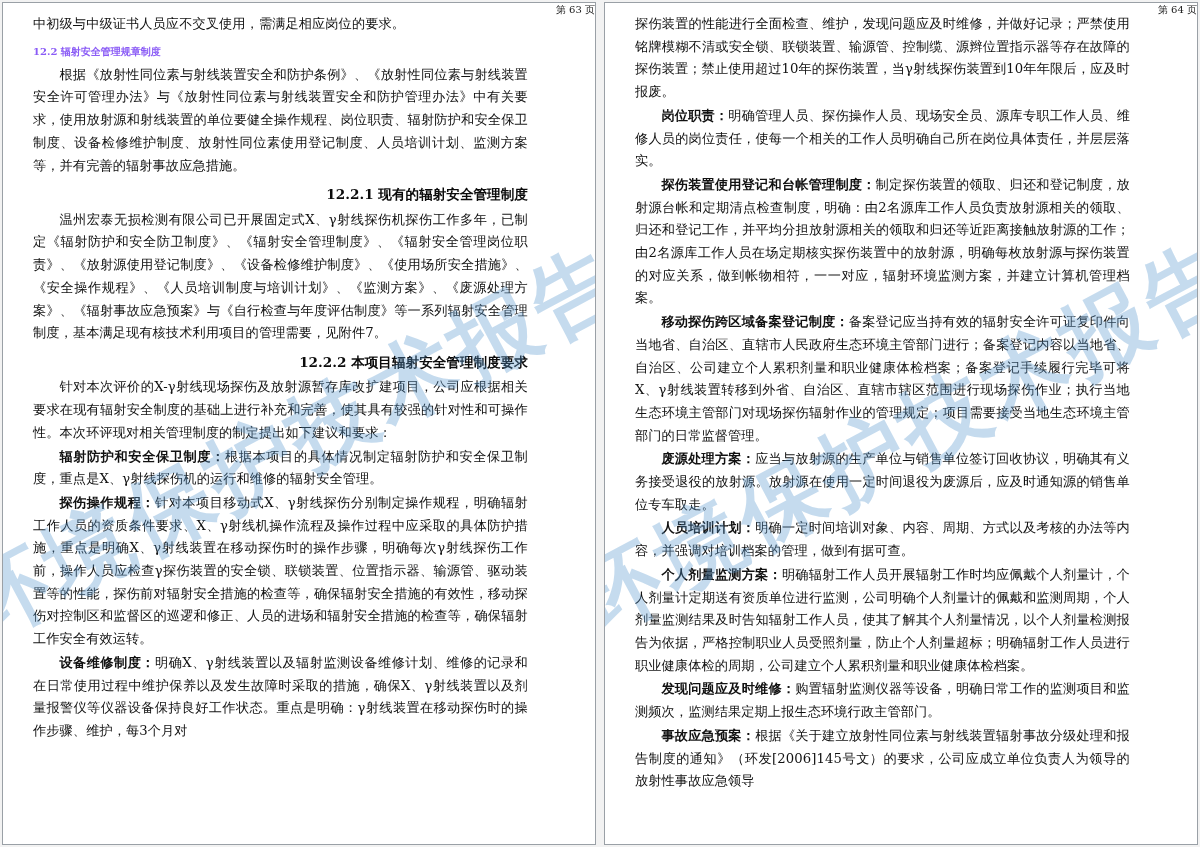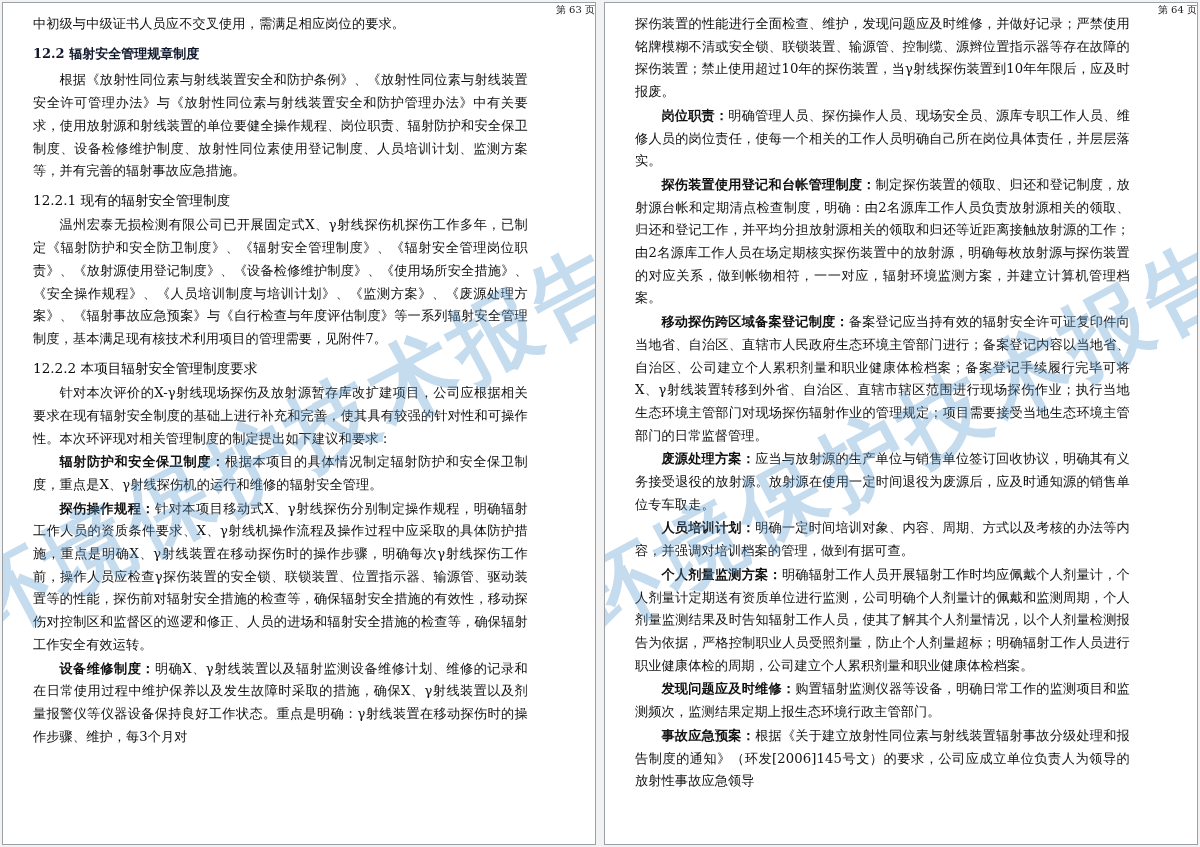--- a/index.html
+++ b/index.html
@@ -49,32 +49,33 @@
     font-size: 13.2px;
     line-height: 1.72;
     color: #111;
     text-align: justify;
     text-justify: inter-ideograph;
     margin: 0 0 1px 0;
     letter-spacing: 0.1px;
   }
   .p.indent { text-indent: 2em; }
   .h2 {
-    font-size: 13px;
+    font-size: 10px;
     font-weight: bold;
     line-height: 1.9;
     margin: 6px 0 3px 0;
-    color: #0f172a;
+    color: #8b5cf6;
   }
   .h3 {
     font-size: 13.6px;
-    font-weight: normal;
+    font-weight: bold;
     line-height: 1.95;
     margin: 4px 0 1px 0;
     color: #0b0b0b;
+    text-align: right;
   }
   .p .lead {
     font-weight: bold;
   }
 
   
   .watermark {
     position: absolute;
     left: 0; top: 0;
     width: 100%; height: 100%;

